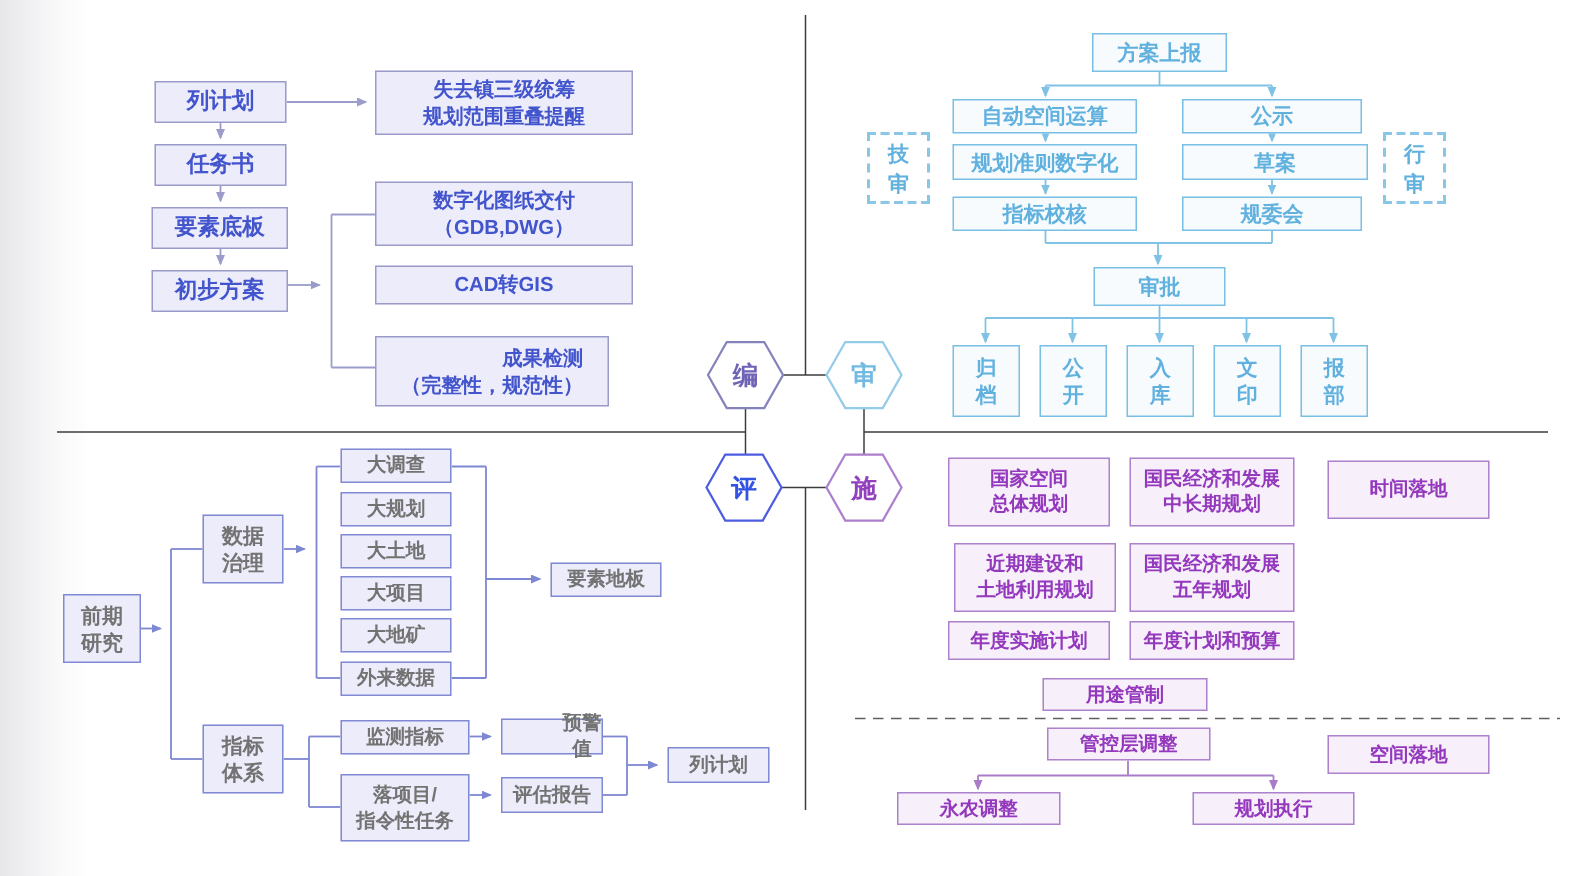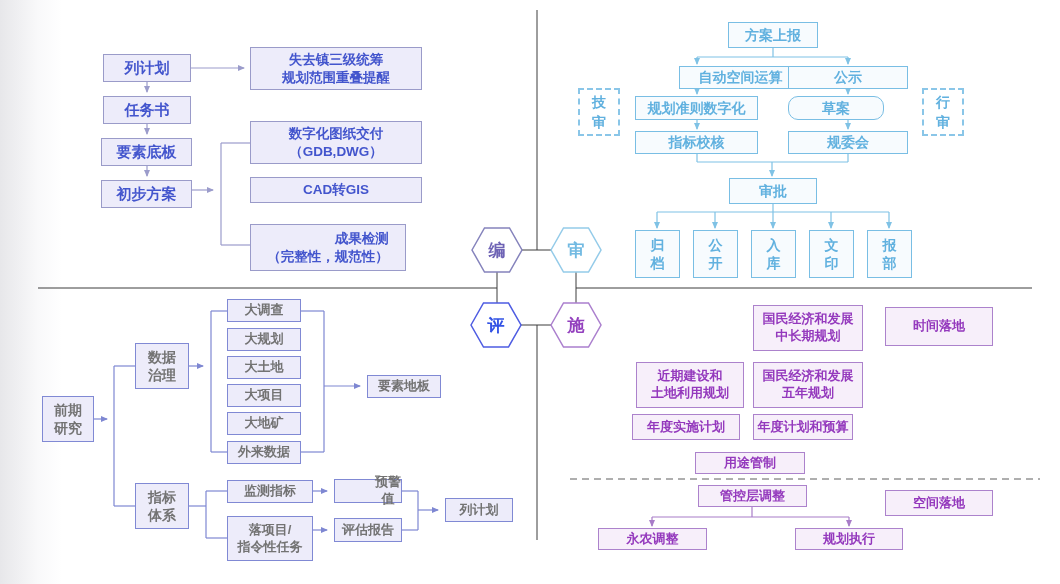--- a/index.html
+++ b/index.html
@@ -151,25 +151,25 @@
   <div class="node b-blue" style="left:101px;top:180px;width:91px;height:28px;">初步方案</div>
   <div class="node b-blue sm" style="left:250px;top:47px;width:172px;height:43px;">失去镇三级统筹
 规划范围重叠提醒</div>
   <div class="node b-blue sm" style="left:250px;top:121px;width:172px;height:43px;">数字化图纸交付
 （GDB,DWG）</div>
   <div class="node b-blue sm" style="left:250px;top:177px;width:172px;height:26px;">CAD转GIS</div>
   <div class="node b-blue sm" style="left:250px;top:224px;width:156px;height:47px;text-align:right;">成果检测
 （完整性，规范性）</div>
 
   <div class="node b-cyan" style="left:728px;top:22px;width:90px;height:26px;">方案上报</div>
-  <div class="node b-cyan" style="left:635px;top:66px;width:123px;height:23px;margin-left:44px;">自动空间运算</div>
+  <div class="node b-cyan" style="left:635px;top:66px;width:123px;height:23px;">自动空间运算</div>
   <div class="node b-cyan" style="left:635px;top:96px;width:123px;height:24px;">规划准则数字化</div>
   <div class="node b-cyan" style="left:635px;top:131px;width:123px;height:23px;">指标校核</div>
   <div class="node b-cyan" style="left:788px;top:66px;width:120px;height:23px;">公示</div>
-  <div class="node b-cyan" style="left:788px;top:96px;width:96px;height:24px;border-radius:10px;">草案</div>
+  <div class="node b-cyan" style="left:788px;top:96px;width:124px;height:24px;">草案</div>
   <div class="node b-cyan" style="left:788px;top:131px;width:120px;height:23px;">规委会</div>
   <div class="node b-cyan-dashed" style="left:578px;top:88px;width:42px;height:48px;">技
 审</div>
   <div class="node b-cyan-dashed" style="left:922px;top:88px;width:42px;height:48px;">行
 审</div>
   <div class="node b-cyan" style="left:729px;top:178px;width:88px;height:26px;">审批</div>
   <div class="node b-cyan" style="left:635px;top:230px;width:45px;height:48px;">归
 档</div>
   <div class="node b-cyan" style="left:693px;top:230px;width:45px;height:48px;">公
 开</div>
@@ -193,28 +193,30 @@
   <div class="node b-blue2 sm" style="left:227px;top:412px;width:74px;height:23px;">大地矿</div>
   <div class="node b-blue2 sm" style="left:227px;top:441px;width:74px;height:23px;">外来数据</div>
   <div class="node b-blue2 sm" style="left:367px;top:375px;width:74px;height:23px;">要素地板</div>
   <div class="node b-blue2 sm" style="left:227px;top:480px;width:86px;height:23px;">监测指标</div>
   <div class="node b-blue2 sm" style="left:227px;top:516px;width:86px;height:45px;">落项目/
 指令性任务</div>
   <div class="node b-blue2 sm" style="left:334px;top:479px;width:68px;height:24px;padding-left:40px;">预警值</div>
   <div class="node b-blue2 sm" style="left:334px;top:518px;width:68px;height:24px;">评估报告</div>
   <div class="node b-blue2 sm" style="left:445px;top:498px;width:68px;height:24px;">列计划</div>
 
+  <div class="node b-purple" style="left:632px;top:305px;width:108px;height:46px;">国家空间
+总体规划</div>
   <div class="node b-purple" style="left:753px;top:305px;width:110px;height:46px;">国民经济和发展
 中长期规划</div>
   <div class="node b-purple" style="left:885px;top:307px;width:108px;height:39px;">时间落地</div>
   <div class="node b-purple" style="left:636px;top:362px;width:108px;height:46px;">近期建设和
 土地利用规划</div>
   <div class="node b-purple" style="left:753px;top:362px;width:110px;height:46px;">国民经济和发展
 五年规划</div>
   <div class="node b-purple" style="left:632px;top:414px;width:108px;height:26px;">年度实施计划</div>
-  <div class="node b-purple" style="left:753px;top:414px;width:100px;height:26px;">年度计划和预算</div>
+  <div class="node b-purple" style="left:753px;top:414px;width:110px;height:26px;">年度计划和预算</div>
   <div class="node b-purple" style="left:695px;top:452px;width:110px;height:22px;">用途管制</div>
   <div class="node b-purple" style="left:698px;top:485px;width:109px;height:22px;">管控层调整</div>
   <div class="node b-purple" style="left:885px;top:490px;width:108px;height:26px;">空间落地</div>
   <div class="node b-purple" style="left:598px;top:528px;width:109px;height:22px;">永农调整</div>
   <div class="node b-purple" style="left:795px;top:528px;width:108px;height:22px;">规划执行</div>
 
 </div>
 
 </body></html>

